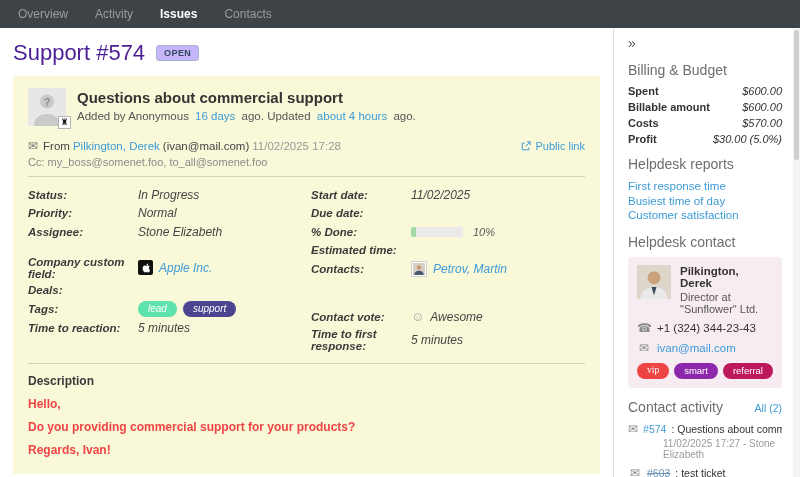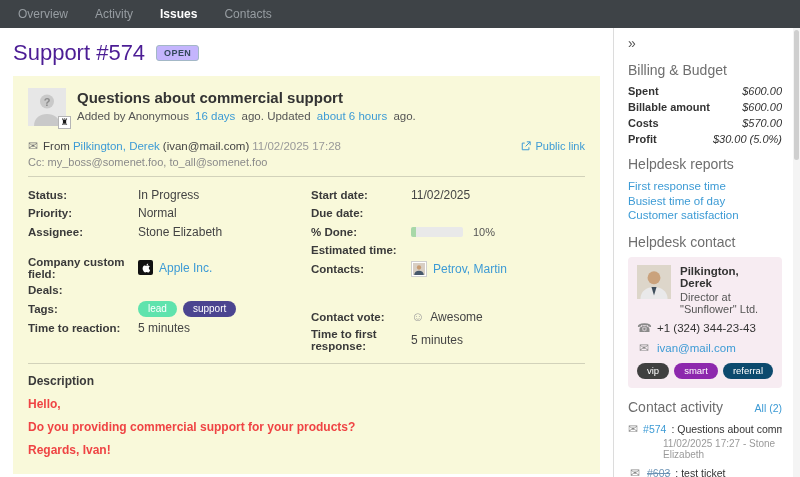--- a/index.html
+++ b/index.html
@@ -32,21 +32,21 @@
   .byline { font-size:11.5px; color:#555; margin-top:4px; }
 
   .from-row { display:flex; align-items:center; margin-top:13px; font-size:11.5px; color:#444; }
   .mail-glyph { color:#777; margin-right:5px; font-size:12px; }
   .dt { color:#999; }
   .public-link { margin-left:auto; display:flex; align-items:center; gap:4px; color:#3d9bd5; font-size:11px; cursor:pointer; }
   .cc-row { color:#8a8a8a; font-size:11px; margin-top:3px; }
   .card-hr { border:none; border-top:1px solid #d2d2ba; margin:8px 0 10px; }
 
   
-  .fields { display:flex; }
+  .fields { display:flex;font-style:italic; }
   .fcol-left { width:283px; flex:none; }
   .fcol-right { flex:1; }
   .frow { display:flex; align-items:center; min-height:15.5px; margin-bottom:3px; }
   .flabel { font-weight:bold; color:#3a3a3a; flex:none; font-size:11.5px; }
   .fcol-left .flabel { width:110px; }
   .fcol-right .flabel { width:100px; }
   .fvalue { color:#444; display:flex; align-items:center; gap:6px; font-size:12px; }
   .spacer-sm { height:13px; } .spacer-lg { height:29px; }
 
   .tagpill { border-radius:10px; color:#fff; font-size:10px; padding:2px 10px 3px; cursor:pointer; }
@@ -74,23 +74,23 @@
 
   .contact-card { background:#f7ecf2; border-radius:4px; padding:8px 9px 9px; margin-top:2px; }
   .cchead { display:flex; gap:9px; }
   .avatar-md { width:34px; height:34px; flex:none; background:#fff; }
   .cc-name { font-weight:bold; font-size:11.5px; color:#333; }
   .cc-role { font-size:11px; color:#555; margin-top:2px; }
   .ccrow { display:flex; gap:6px; align-items:center; margin-top:6px; font-size:11.5px; color:#333; }
   .icon-gray { color:#8a8a8a; font-size:12px; width:14px; text-align:center; }
   .cc-pills { display:flex; gap:5px; margin-top:8px; }
   .pill { font-size:9.5px; color:#fff; padding:2px 10px 3px; border-radius:10px; cursor:pointer; }
-  .pill-vip { background:#404040; }
+  .pill-vip { background:#ef4444;font-family:Liberation Serif, serif; }
   .pill-smart { background:#8d28ad; }
-  .pill-referral { background:#0c4a6e; }
+  .pill-referral { background:#be185d; }
 
   .activity-head { display:flex; justify-content:space-between; align-items:baseline; }
   .all-link { font-size:10.5px; color:#3d9bd5; cursor:pointer; }
   .act-item { margin-bottom:6px; }
   .act-line { display:flex; gap:5px; align-items:center; font-size:10.5px; color:#333; white-space:nowrap; overflow:hidden; }
   .act-id { color:#3d9bd5; cursor:pointer; flex:none; }
   .act-id.struck { text-decoration:line-through; color:#6b93b5; }
   .act-title { overflow:hidden; text-overflow:clip; }
   .act-meta { font-size:10px; color:#9a9a9a; margin-top:2px; margin-left:35px; }
 
@@ -126,21 +126,21 @@
           <text x="19" y="17.5" font-size="11" text-anchor="middle" fill="#8b8b8b" font-weight="bold">?</text>
         </svg>
         <div class="anon-badge">♜</div>
       </div>
       <div>
         <div class="subject">Questions about commercial support</div>
         <div class="byline">
           <span class="g">Added by Anonymous</span>
           <span class="g lnk">16 days</span>
           <span class="g">ago. Updated</span>
-          <span class="g lnk">about 6 hours</span>
+          <span class="g lnk">about 4 hours</span>
           <span>ago.</span>
         </div>
       </div>
     </div>
 
     <div class="from-row">
       <span class="mail-glyph">✉</span>
       <span class="g">From</span>
       <span class="g lnk">Pilkington, Derek</span>
       <span class="g">(ivan@mail.com)</span>

